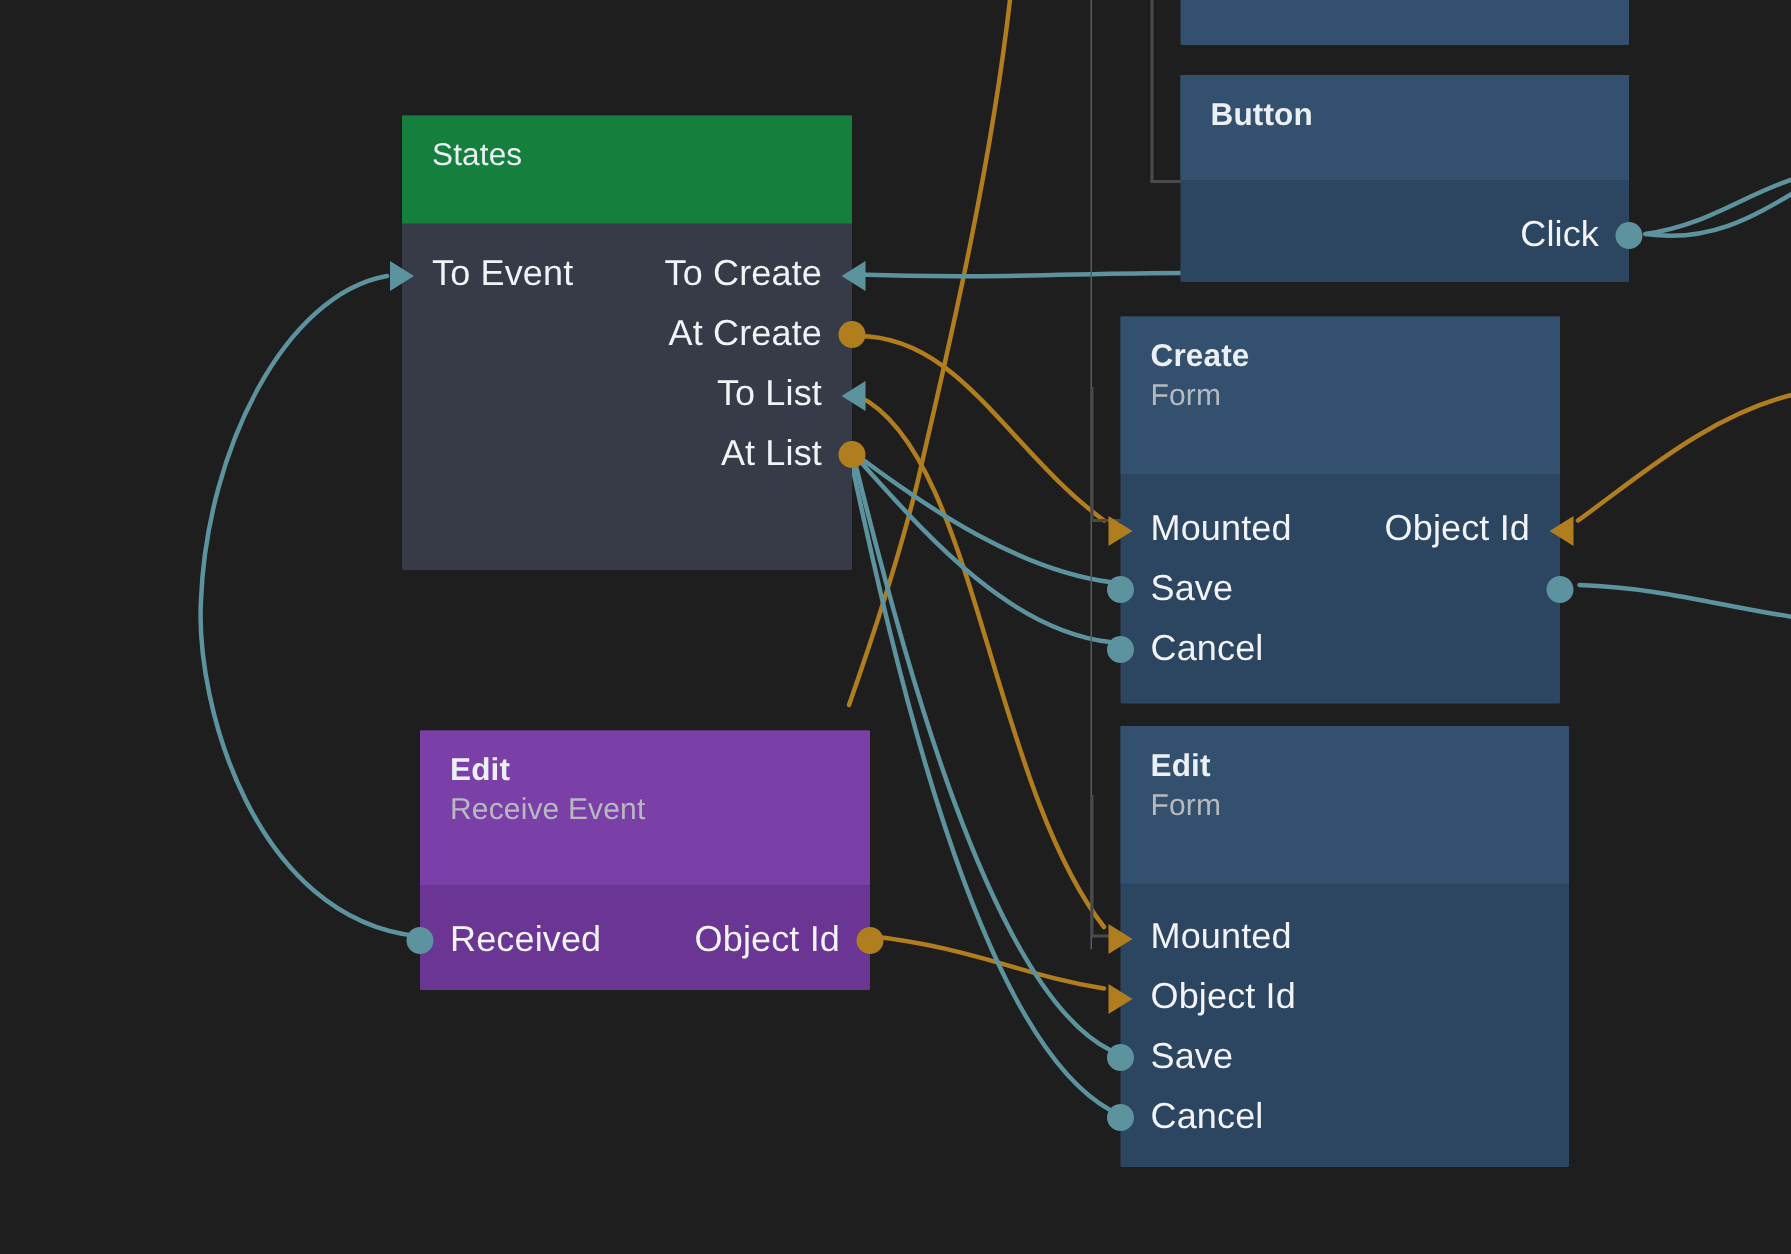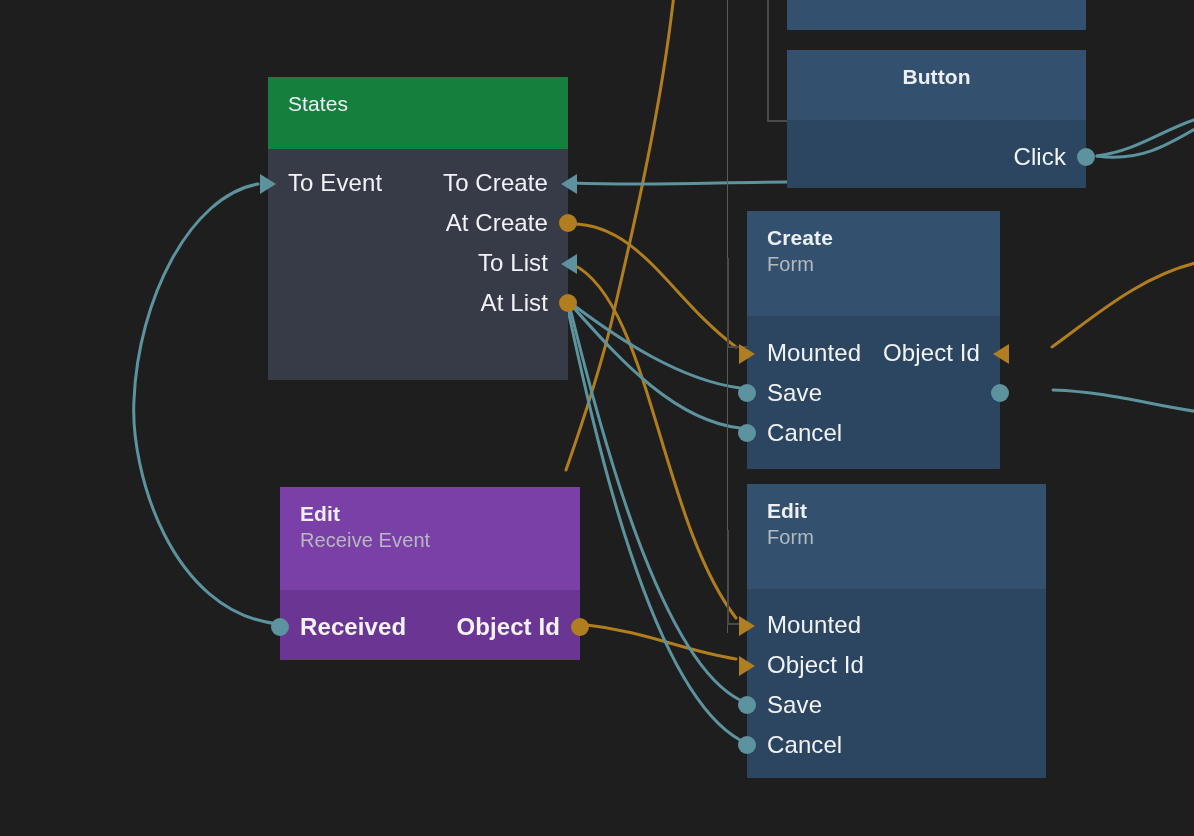--- a/index.html
+++ b/index.html
@@ -188,21 +188,21 @@
   <div class="bracket" style="left:727px; top:258px; width:22px; height:90px;"></div>
 
   <div class="bracket" style="left:727px; top:530px; width:22px; height:95px;"></div>
 
   <div id="node-layer">
 
     <div class="node" style="left:787px; top:-46px; width:299px; height:76px; background:#33506e;">
       
     </div>
 
-    <div class="node" style="left:787px; top:50px; width:299px; height:138px; background:#2c4661;text-align:center;">
+    <div class="node" style="left:787px; top:50px; width:299px; height:138px; background:#2c4661;">
       <div class="node-header" style="background:#33506e; height:70px;">
         <div class="node-title">Button</div>
       </div>
       <div class="node-body" style="padding-top:17px; padding-bottom:0;">
         <div class="port-row out">
           <span class="port-label">Click</span>
           <span class="port right">
             <span class="dot teal"></span>
           </span>
         </div>
@@ -243,21 +243,21 @@
 
         <div class="port-row out">
           <span class="port-label">At List</span>
           <span class="port right">
             <span class="dot orange"></span>
           </span>
         </div>
       </div>
     </div>
 
-    <div class="node" style="left:747px; top:211px; width:253px; height:258px; background:#2c4661;">
+    <div class="node" style="left:747px; top:211px; width:293px; height:258px; background:#2c4661;">
       <div class="node-header" style="background:#33506e; height:105px;">
         <div class="node-title">Create</div>
         <div class="node-subtitle">Form</div>
       </div>
       <div class="node-body" style="padding-top:17px;">
 
         <div class="port-row both">
           <span class="port-label">Mounted</span>
           <span class="port left">
             <span class="arrow right-ptr orange"></span>
@@ -322,21 +322,21 @@
           </span>
         </div>
       </div>
     </div>
 
     <div class="node" style="left:280px; top:487px; width:300px; height:173px; background:#6b3594;">
       <div class="node-header" style="background:#7b3fa8; height:103px;">
         <div class="node-title">Edit</div>
         <div class="node-subtitle">Receive Event</div>
       </div>
-      <div class="node-body" style="padding-top:17px;font-weight:bold;">
+      <div class="node-body" style="padding-top:17px;">
         <div class="port-row both">
           <span class="port-label">Received</span>
           <span class="port left">
             <span class="dot teal"></span>
           </span>
           <span class="port-label">Object Id</span>
           <span class="port right">
             <span class="dot orange"></span>
           </span>
         </div>

